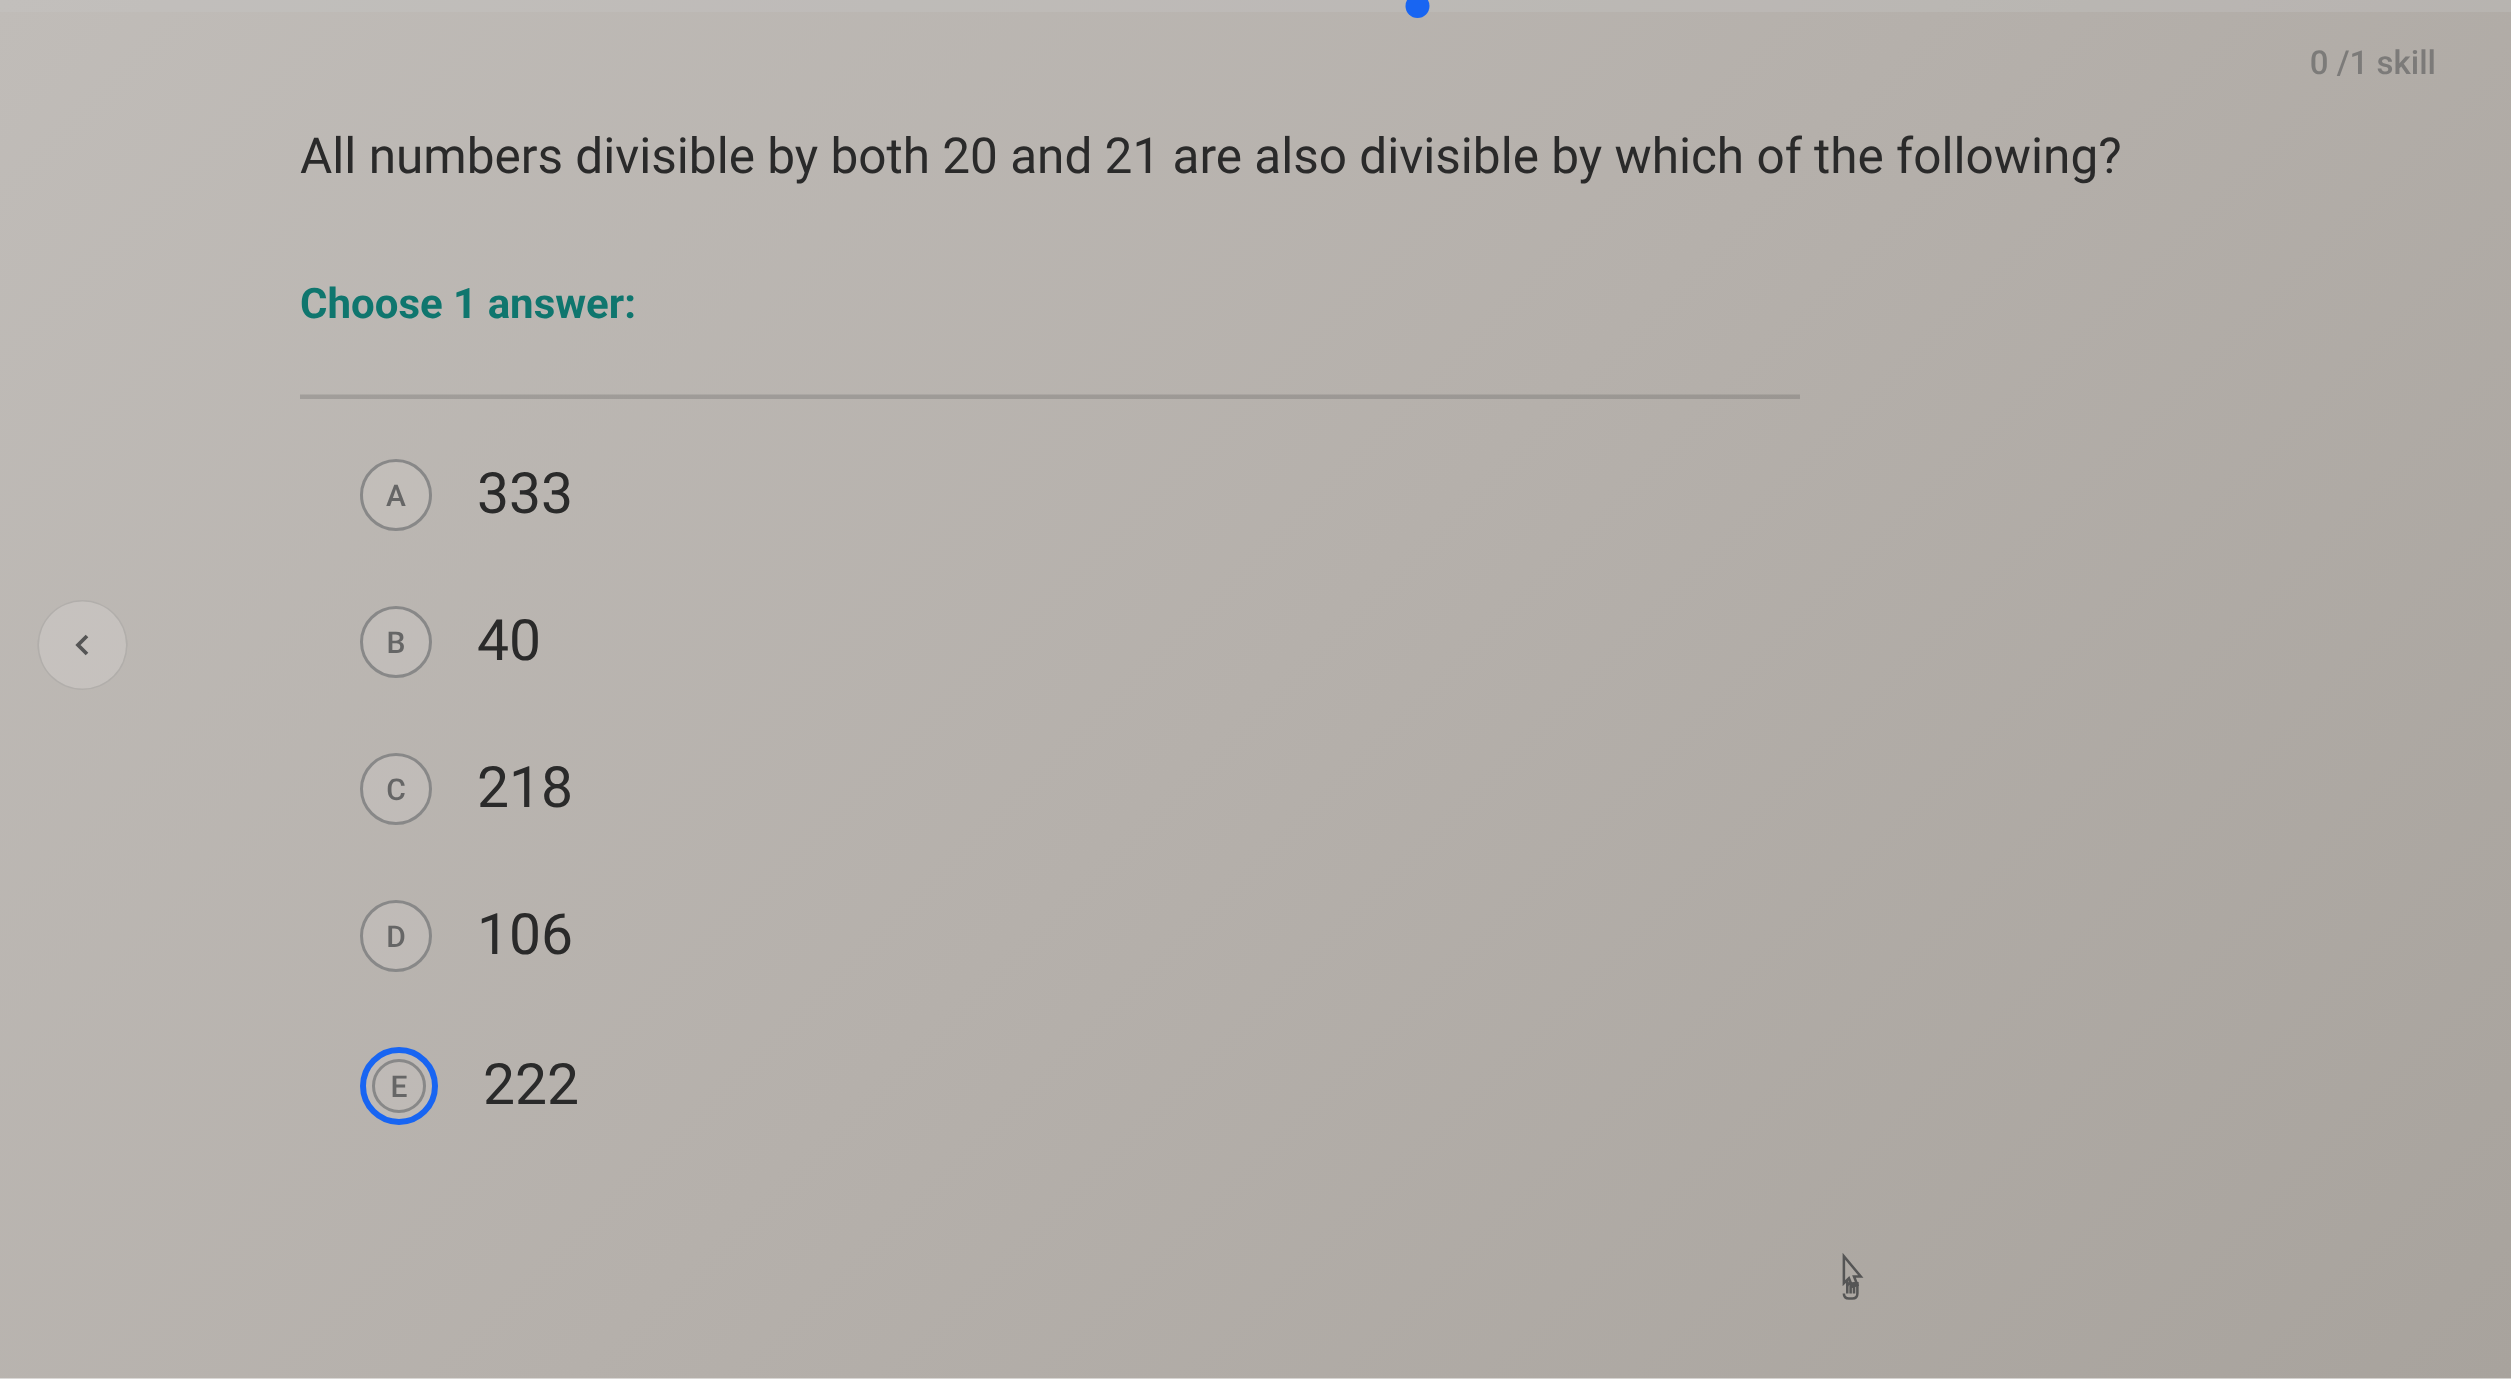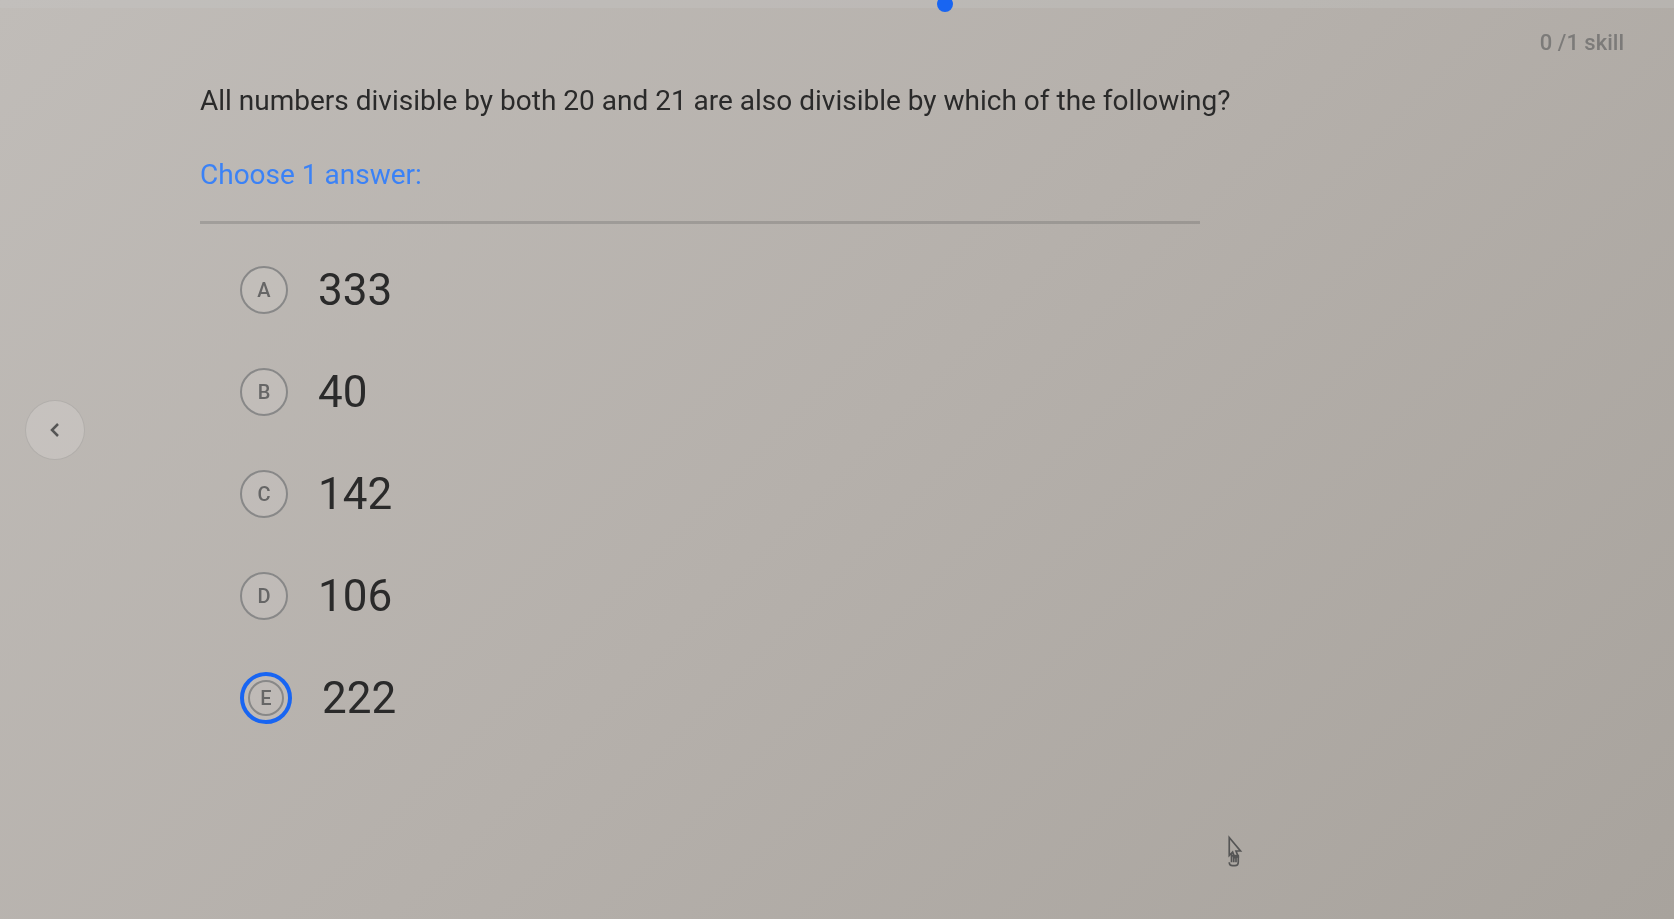--- a/index.html
+++ b/index.html
@@ -66,32 +66,32 @@
       width: 24px;
       height: 24px;
       stroke: #555;
     }
     
     .content {
       padding: 80px 200px 40px 200px;
     }
     
     .question-text {
-      font-size: 28px;
+      font-size: 33px;
       color: #2a2a2a;
       line-height: 1.5;
-      margin-bottom: 36px;
+      margin-bottom: 56px;
       font-weight: 400;
     }
     
     .instruction {
       font-size: 28px;
-      color: #3b82f6;
-      margin-bottom: 30px;
-      font-weight: 400;
+      color: #0f766e;
+      margin-bottom: 44px;
+      font-weight: 700;
     }
     
     .divider {
       height: 3px;
       background: rgba(80, 80, 80, 0.25);
       margin-bottom: 40px;
       width: 1000px;
     }
     
     .answers {
@@ -133,21 +133,21 @@
       width: 36px;
       height: 36px;
       border-radius: 50%;
       border: 2px solid #888;
       display: flex;
       align-items: center;
       justify-content: center;
     }
     
     .answer-text {
-      font-size: 44px;
+      font-size: 38px;
       color: #2a2a2a;
       font-weight: 400;
     }
     
     .cursor-icon {
       position: absolute;
       bottom: 50px;
       right: 420px;
       width: 36px;
       height: 36px;
@@ -198,21 +198,21 @@
       <div class="radio-circle">
         <span>B</span>
       </div>
       <div class="answer-text">40</div>
     </div>
 
     <div class="answer-option">
       <div class="radio-circle">
         <span>C</span>
       </div>
-      <div class="answer-text">142</div>
+      <div class="answer-text">218</div>
     </div>
 
     <div class="answer-option">
       <div class="radio-circle">
         <span>D</span>
       </div>
       <div class="answer-text">106</div>
     </div>
 
     <div class="answer-option">

